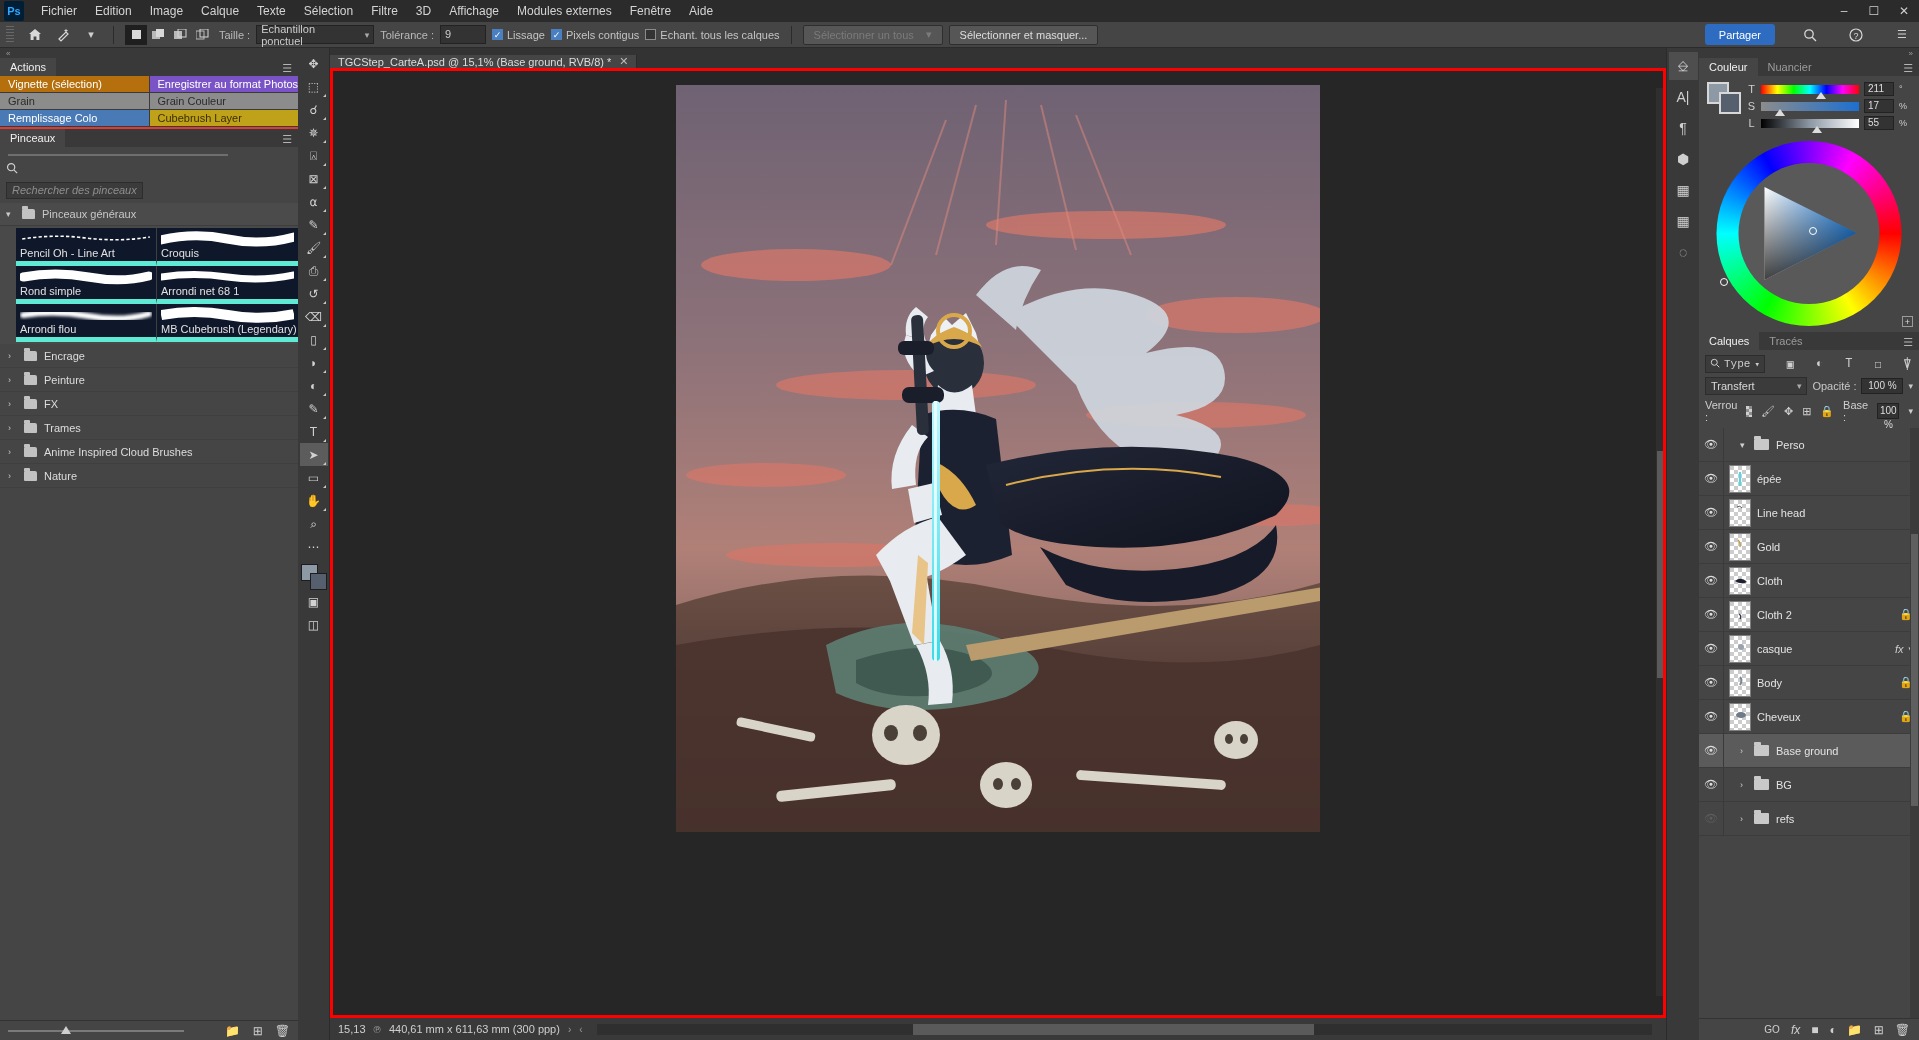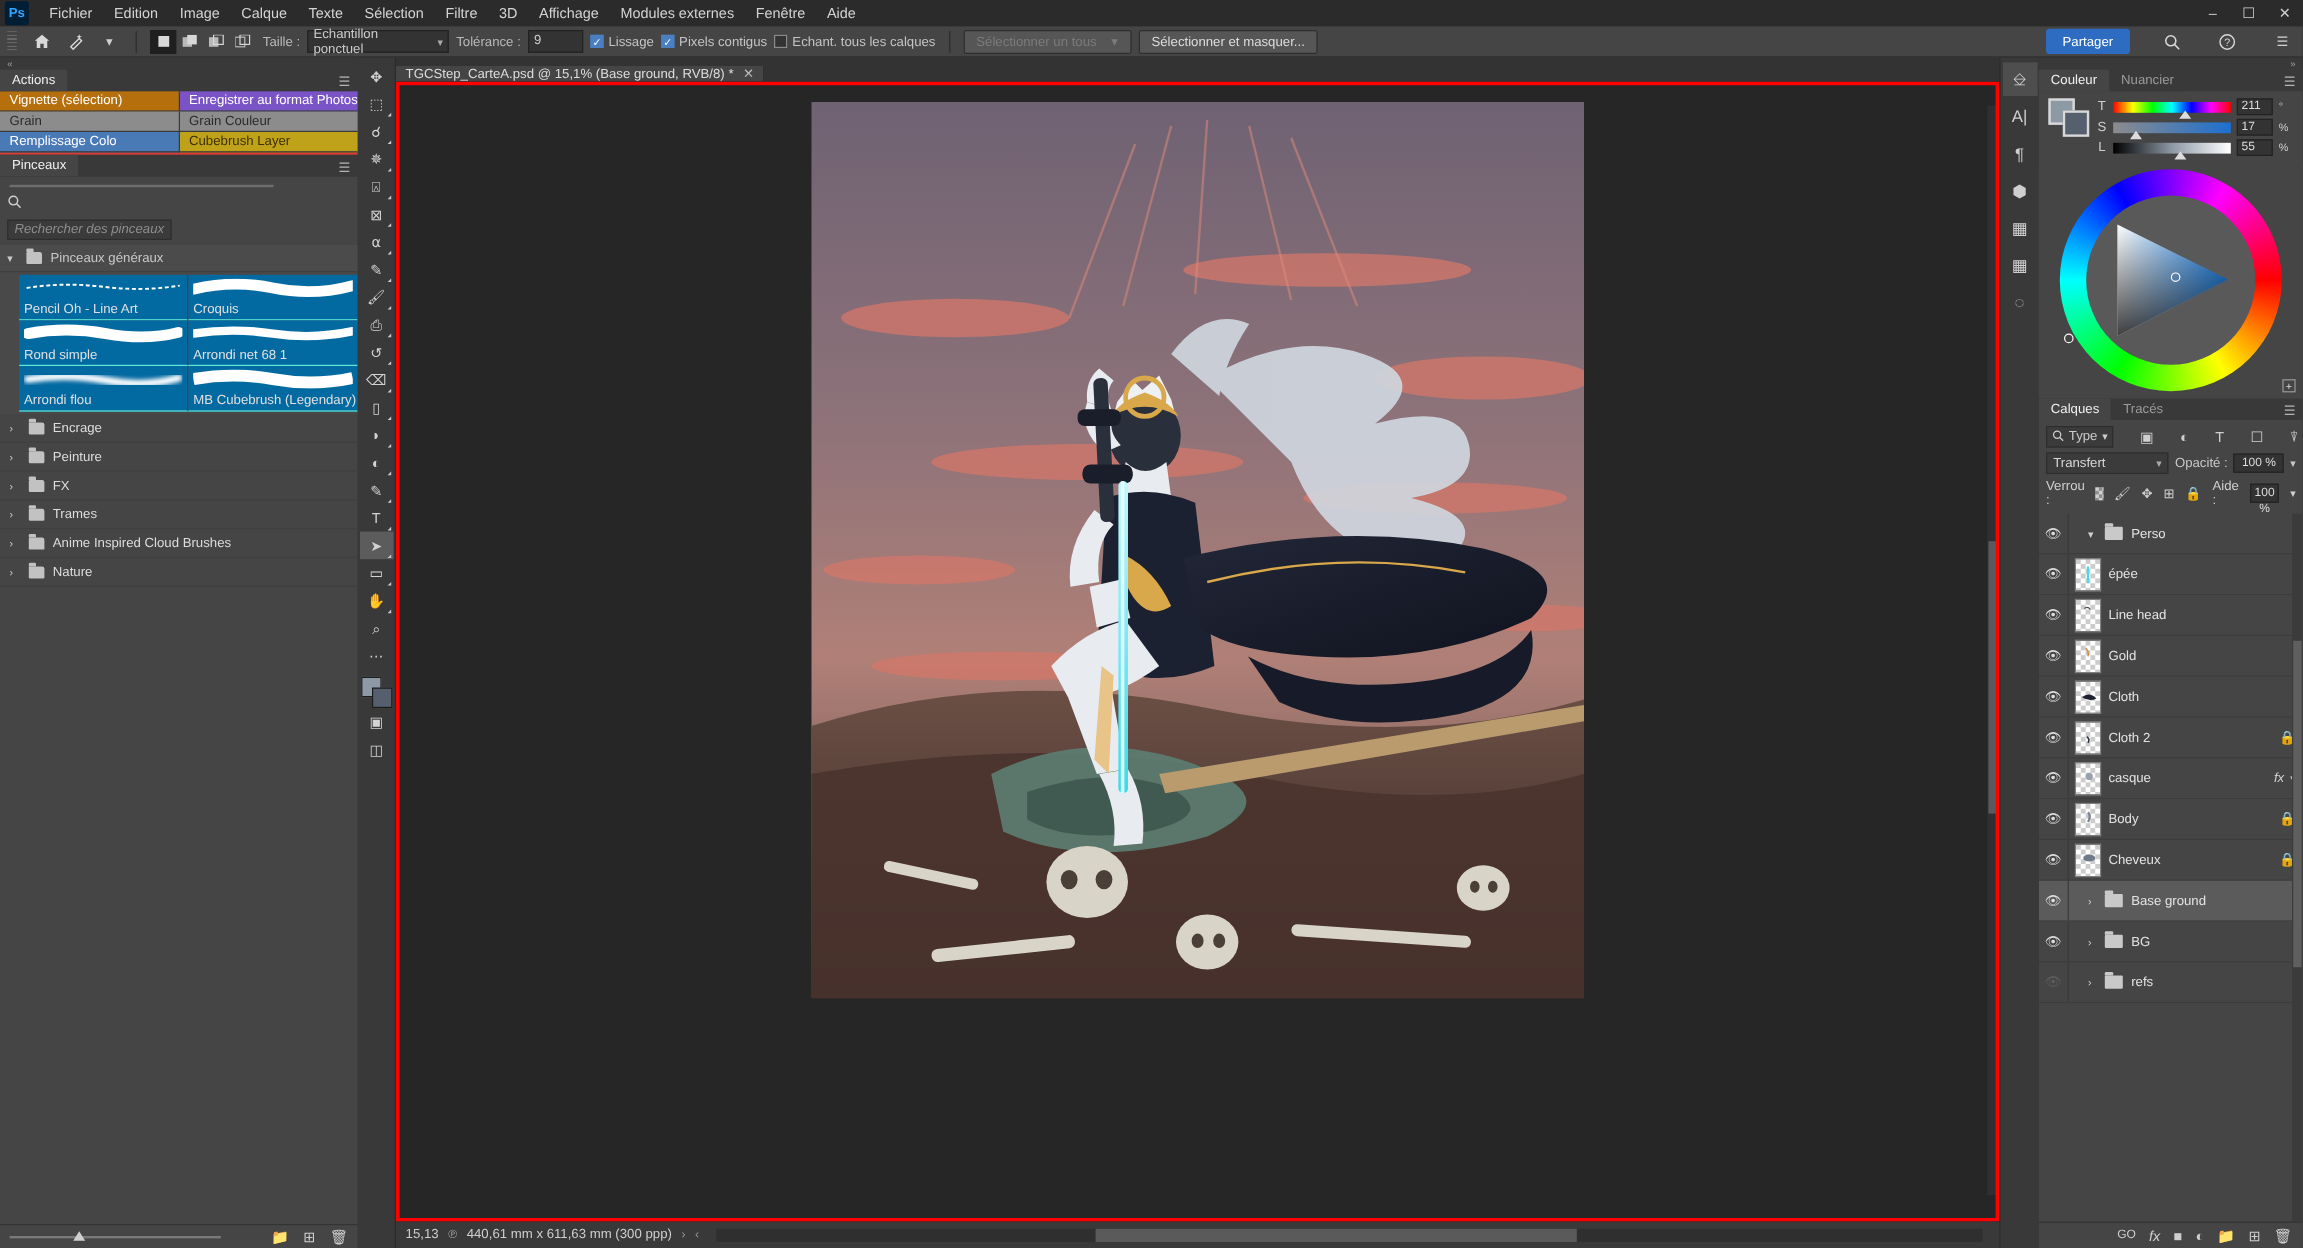--- a/index.html
+++ b/index.html
@@ -82,22 +82,22 @@
             flex-direction:column; align-items:center; justify-content:flex-start; background:#454545;}
   .preset .dot { background:#fff; border-radius:50%; }
   .preset .num { position:absolute; bottom:0; left:2px; font-size:8px; color:#d8d8d8;}
   .preset.box { border:1px solid #5d5d5d; }
   .brush-group { background:#4b4b4b; height:23px; display:flex; align-items:center; gap:7px; padding-left:6px;
                  border-bottom:1px solid #3d3d3d;}
   .chev { color:#c9c9c9; font-size:9px; width:9px; display:inline-block;}
   .folder { width:13px; height:10px; background:#c2c2c2; border-radius:1px 2px 1px 1px; position:relative;}
   .folder:before{content:"";position:absolute;top:-3px;left:0;width:6px;height:3px;background:#c2c2c2;border-radius:1px 1px 0 0;}
   .brush-grid { display:grid; grid-template-columns:1fr 1fr; background:#494949; padding:2px 0 2px 16px; }
-  .bcell { height:38px; border-right:1px solid #3f3f3f; border-bottom:1px solid #5eead4; position:relative;
-           overflow:hidden; background:#0369a1;}
+  .bcell { height:38px; border-right:1px solid #3f3f3f; border-bottom:5px solid #5eead4; position:relative;
+           overflow:hidden; background:#0f172a;}
   .bcell .nm { position:absolute; bottom:2px; left:4px; font-size:11px; color:#e0e0e0; white-space:nowrap;}
   .stroke { position:absolute; top:3px; left:4px; right:4px; height:16px; }
   .folder-row { height:24px; display:flex; align-items:center; gap:7px; padding-left:8px; font-size:11px;
                 color:#ddd; border-bottom:1px solid #3f3f3f;}
   .left-bottom { height:20px; background:#454545; display:flex; align-items:center; padding:0 8px;
                  border-top:1px solid #333;}
   .lb-slider { flex:1; height:2px; background:#7a7a7a; position:relative; max-width:176px;}
   .lb-slider .knob { position:absolute; left:30%; top:-4px; width:0; height:0;
        border-left:5px solid transparent; border-right:5px solid transparent; border-bottom:8px solid #cfcfcf;}
   .lb-icons { margin-left:auto; display:flex; gap:12px; color:#cfcfcf; font-size:12px;}
@@ -162,21 +162,21 @@
     border-radius:50%;
     background:conic-gradient(from 90deg, #ff0000, #ffff00, #00ff00, #00ffff, #0000ff, #ff00ff, #ff0000);
   }
   .wheel-hole { position:absolute; left:50%; top:26px; transform:translateX(-50%); width:141px; height:141px;
     border-radius:50%; background:#595959;}
   .tri-sel { position:absolute; left:50%; top:44px; transform:translateX(-50%); width:105px; height:105px;}
   .wheel-dot { position:absolute; width:8px; height:8px; border:1px solid #fff; border-radius:50%;}
   .plus-btn { position:absolute; right:6px; bottom:5px; width:11px; height:11px; border:1px solid #9a9a9a;
               color:#ddd; font-size:9px; display:flex; align-items:center; justify-content:center;}
   .layers-panel { flex:1; background:#454545; display:flex; flex-direction:column; overflow:hidden;}
-  .lp-filter { display:flex; align-items:center; gap:22px; padding:5px 6px 4px 6px;}
+  .lp-filter { display:flex; align-items:center; gap:22px; padding:5px 6px 4px 6px;font-family:Liberation Mono, monospace;}
   .lp-type { width:86px; height:18px; background:#3b3b3b; border:1px solid #2d2d2d; display:flex;
              align-items:center; gap:4px; padding:0 4px; color:#ccc; font-size:11px;}
   .lp-icn { color:#cfcfcf; font-size:12px; }
   .lp-toggle { width:11px; height:18px; background:#c9c9c9; border-radius:6px; margin-left:auto;}
   .lp-blend { display:flex; align-items:center; gap:5px; padding:0 6px 4px 6px;}
   .blend-sel { flex:1; height:18px; background:#3b3b3b; border:1px solid #2d2d2d; display:flex;
                align-items:center; padding:0 5px; color:#d8d8d8; font-size:11px;}
   .blend-sel .cv { margin-left:auto; font-size:9px; color:#aaa;}
   .opac-field { width:42px; height:16px; background:#333; border:1px solid #222; color:#ddd; font-size:10px;
                 text-align:center; line-height:14px;}
@@ -721,21 +721,21 @@
           <span style="font-size:9px">▾</span>
         </div>
 
         <div class="lp-lock">
           <span>Verrou :</span>
           <span class="checker"></span>
           <span>🖌</span>
           <span>✥</span>
           <span>⊞</span>
           <span>🔒</span>
-          <span style="margin-left:auto">Aide :</span>
+          <span style="margin-left:auto">Base :</span>
           <span class="opac-field">100 %</span>
           <span style="font-size:9px">▾</span>
         </div>
 
         <div class="layer-list">
           <div class="layer-row">
             <span class="eye">👁</span>
               <span class="l-sep"></span>
             <span class="grp-chev">▾</span>
             <span class="grp-folder"></span>

